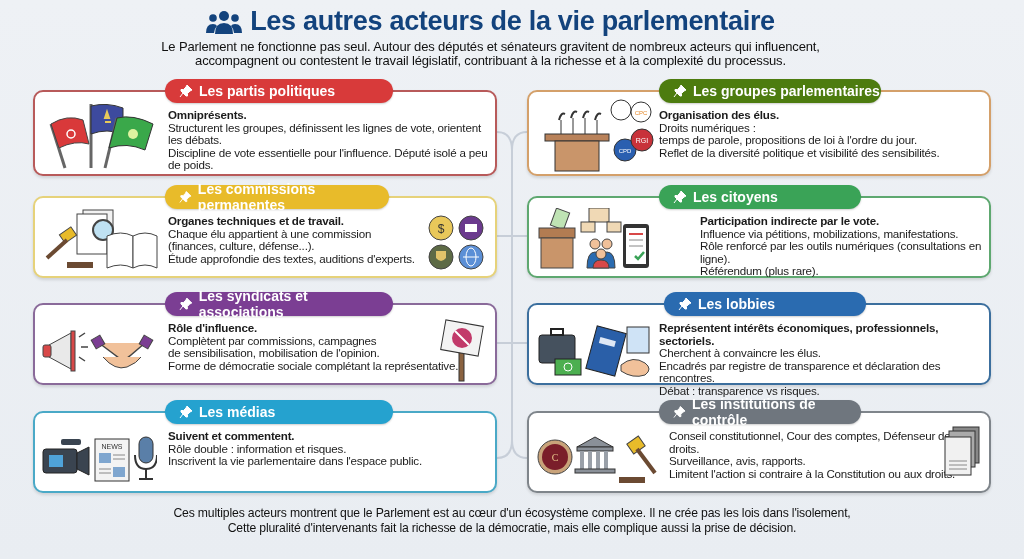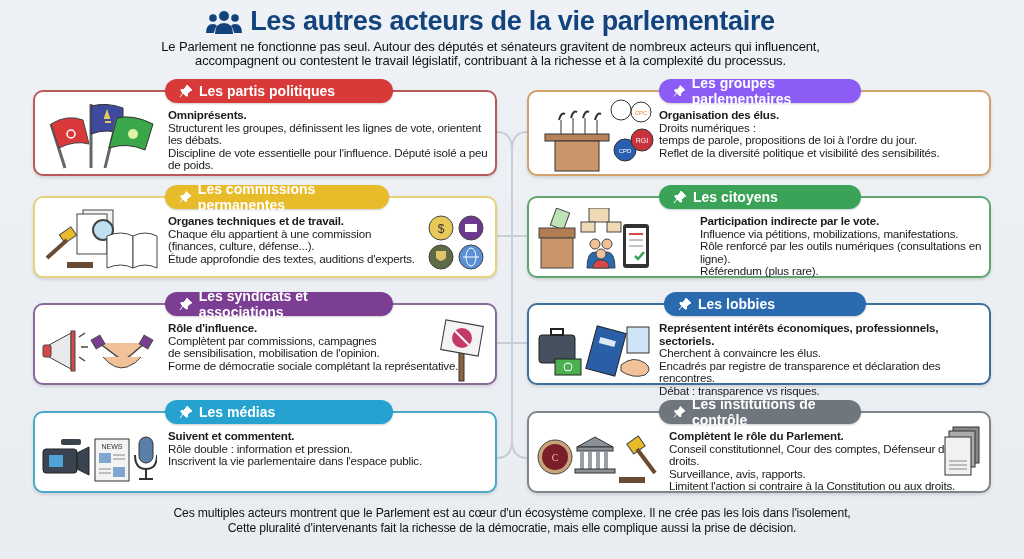--- a/index.html
+++ b/index.html
@@ -105,21 +105,21 @@
   </div>
   <div class="body-text" style="left:133px;">
     <span class="lead">Omniprésents.</span>
     <span class="line">Structurent les groupes, définissent les lignes de vote, orientent</span>
     <span class="line">les débats.</span>
     <span class="line">Discipline de vote essentielle pour l'influence. Député isolé a peu de poids.</span>
   </div>
 </div>
 
 <div class="card" style="left:527px; top:90px; width:464px; height:86px; border-color:#d4a06a;">
-  <div class="pill" style="left:130px; width:202px; background:#8b5cf6;">
+  <div class="pill" style="left:130px; width:222px; background:#4d7c0f;">
     <svg viewBox="0 0 14 14">
         <path d="M8 1 L13 6 L11 7 L8.5 9.5 L8.5 12 L7 12 L2 7 L2 5.5 L4.5 5.5 L7 3 Z M4 9 L1 13" fill="#fff" stroke="#fff" stroke-width="1"></path>
       </svg>
     <span>Les groupes parlementaires</span>
   </div>
   <div class="icons" style="left:12px; top:6px;">
     <svg width="115" height="75" viewBox="0 0 115 75">
       <g>
         <path d="M18 22 q2 -8 6 -6 M30 20 q2 -8 6 -6 M42 20 q2 -8 6 -6 M54 22 q2 -8 6 -6" stroke="#333" stroke-width="2" fill="none"></path>
         <rect x="4" y="36" width="64" height="7" fill="#b9825a" stroke="#333"></rect>
@@ -337,21 +337,21 @@
       <g>
         <rect x="100" y="6" width="14" height="26" rx="7" fill="#5a7fa8" stroke="#333"></rect>
         <path d="M96 24 Q96 38 107 38 Q118 38 118 24" fill="none" stroke="#333" stroke-width="2"></path>
         <line x1="107" y1="38" x2="107" y2="48" stroke="#333" stroke-width="2"></line>
         <line x1="100" y1="48" x2="114" y2="48" stroke="#333" stroke-width="2"></line>
       </g>
     </svg>
   </div>
   <div class="body-text" style="left:133px;">
     <span class="lead">Suivent et commentent.</span>
-    <span class="line">Rôle double : information et pression.</span>
+    <span class="line">Rôle double : information et risques.</span>
     <span class="line">Inscrivent la vie parlementaire dans l'espace public.</span>
   </div>
 </div>
 
 <div class="card" style="left:527px; top:411px; width:464px; height:82px; border-color:#7f858b;">
   <div class="pill" style="left:130px; width:202px; background:#6f767e;">
     <svg viewBox="0 0 14 14">
         <path d="M8 1 L13 6 L11 7 L8.5 9.5 L8.5 12 L7 12 L2 7 L2 5.5 L4.5 5.5 L7 3 Z M4 9 L1 13" fill="#fff" stroke="#fff" stroke-width="1"></path>
       </svg>
     <span>Les institutions de contrôle</span>
@@ -373,21 +373,20 @@
         <rect x="38" y="38" width="40" height="4" fill="#8a9098" stroke="#333"></rect>
       </g>
       <g>
         <rect x="92" y="8" width="14" height="12" fill="#e8bb2a" stroke="#444" transform="rotate(-35 99 14)"></rect>
         <line x1="100" y1="18" x2="118" y2="42" stroke="#6b4a32" stroke-width="4"></line>
         <rect x="82" y="46" width="26" height="6" fill="#6b4a32"></rect>
       </g>
     </svg>
   </div>
   <div class="body-text" style="left:140px;">
-    <span class="lead">Complètent le rôle du Parlement.</span>
     <span class="line">Conseil constitutionnel, Cour des comptes, Défenseur des droits.</span>
     <span class="line">Surveillance, avis, rapports.</span>
     <span class="line">Limitent l'action si contraire à la Constitution ou aux droits.</span>
   </div>
   <div class="icons" style="left:414px; top:12px;">
     <svg width="40" height="54" viewBox="0 0 40 54">
       <rect x="10" y="2" width="26" height="36" fill="#888" stroke="#333"></rect>
       <rect x="6" y="6" width="26" height="36" fill="#aaa" stroke="#333"></rect>
       <rect x="2" y="12" width="26" height="38" fill="#f1f1f1" stroke="#333"></rect>
       <line x1="6" y1="36" x2="24" y2="36" stroke="#888"></line>

